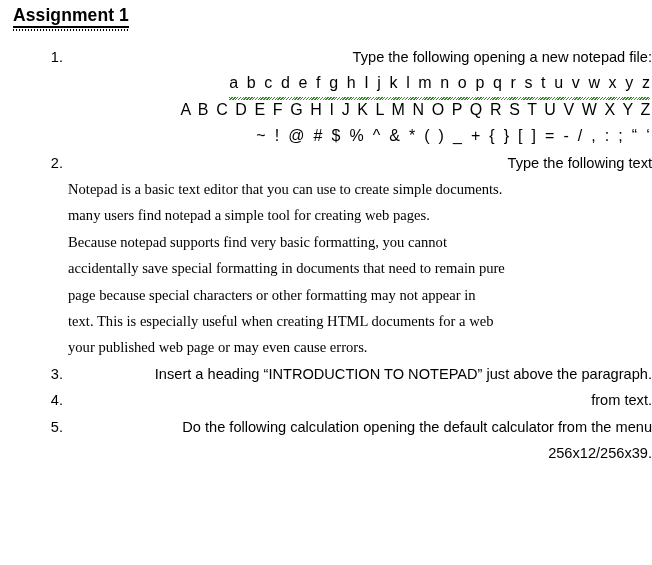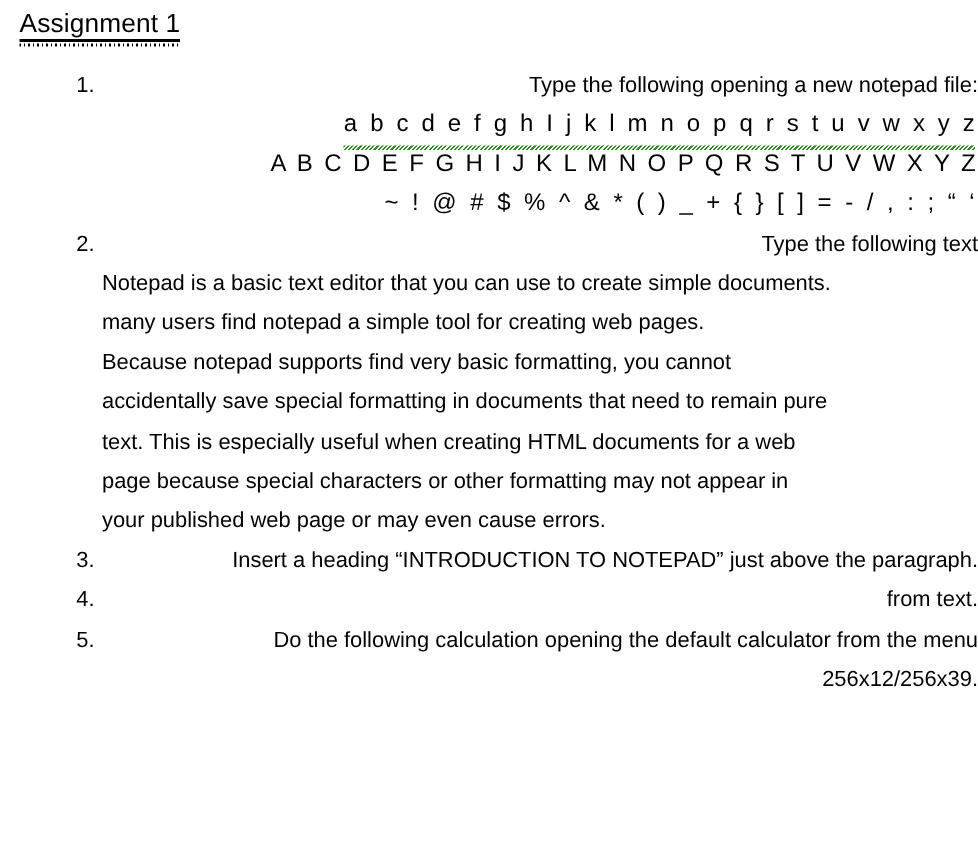--- a/index.html
+++ b/index.html
@@ -25,21 +25,21 @@
 
   
   .title-wrap {
     position: absolute;
     left: 13px;
     top: 5px;
   }
   .doc-title {
     display: inline-block;
     font-size: 17.5px;
-    font-weight: normal;
+    font-weight: bold;
     letter-spacing: 0.1px;
     line-height: 20px;
     color: #000;
     border-bottom: 2px solid #000;
     padding-bottom: 1px;
     position: relative;
   }
   .doc-title .grammar-dots {
     position: absolute;
     left: 0;
@@ -112,20 +112,21 @@
     height: 3px;
     background-image:
       repeating-linear-gradient(135deg,
         #2e8b22 0px, #2e8b22 1px, transparent 1px, transparent 2px);
   }
 
   .para-line {
     font-size: 14.6px;
     line-height: 26.4px;
     white-space: pre;
+    font-family: Liberation Serif, serif;
   }
 </style>
 </head>
 <body>
 
 <div class="page">
 
   <div class="title-wrap">
     <span class="doc-title"><span>Assignment 1</span><span class="grammar-dots"></span></span>
   </div>
@@ -140,22 +141,22 @@
       <div class="line charrow symbols">~ ! @ # $ % ^ &amp; * ( ) _ + { } [ ] = - / , : ; “ ‘</div>
     </li>
 
     <li>
       <span class="num">2.</span>
       <div class="line">Type the following text</div>
       <div class="para-line">Notepad is a basic text editor that you can use to create simple documents.</div>
       <div class="para-line">many users find notepad a simple tool for creating web pages.</div>
       <div class="para-line">Because notepad supports find very basic formatting, you cannot</div>
       <div class="para-line">accidentally save special formatting in documents that need to remain pure</div>
+      <div class="para-line">page because special characters or other formatting may not appear in</div>
       <div class="para-line">text. This is especially useful when creating HTML documents for a web</div>
-      <div class="para-line">page because special characters or other formatting may not appear in</div>
       <div class="para-line">your published web page or may even cause errors.</div>
     </li>
 
     <li>
       <span class="num">3.</span>
       <div class="line">Insert a heading “INTRODUCTION TO NOTEPAD” just above the paragraph.</div>
     </li>
 
     <li>
       <span class="num">4.</span>

